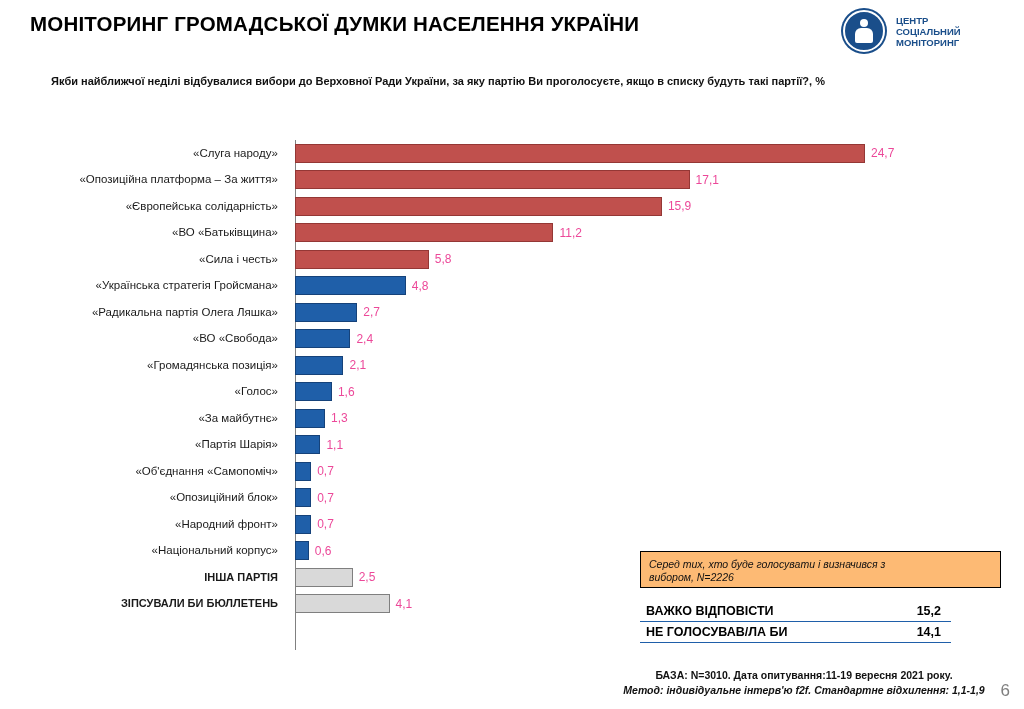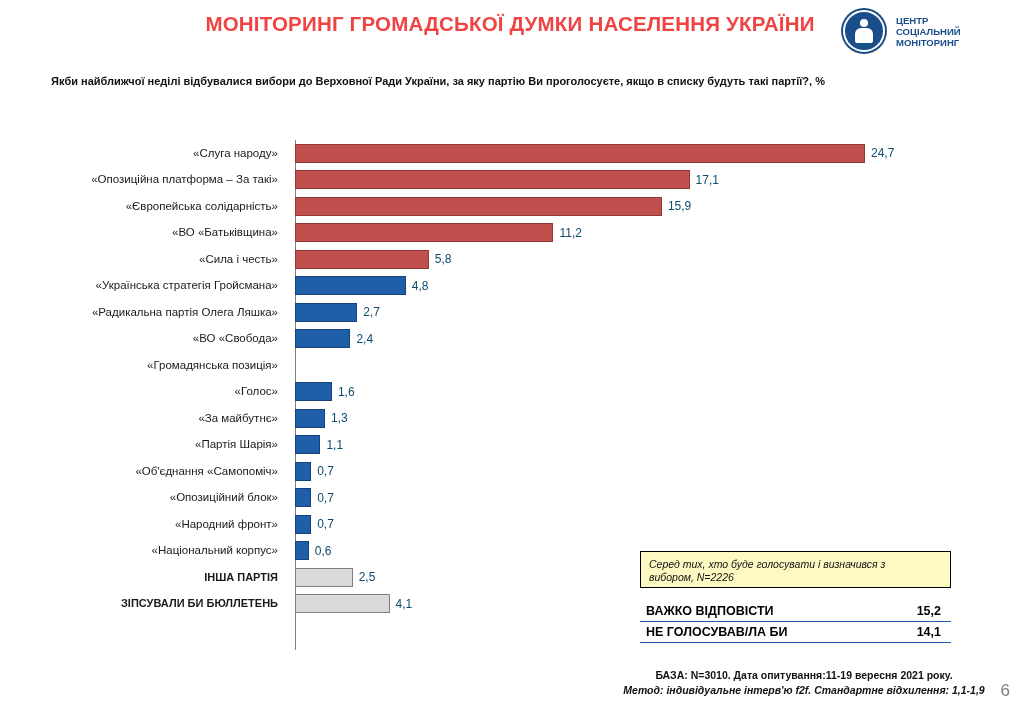--- a/index.html
+++ b/index.html
@@ -17,24 +17,23 @@
   
   .header {
     position: absolute;
     top: 12px; left: 30px;
     width: 960px;
     height: 46px;
   }
   .header-title {
     font-size: 20.5px;
     font-weight: bold;
-    color: #ef4444;
+    color: #000000;
     letter-spacing: 0.2px;
     white-space: nowrap;
-    text-align: center;
   }
   .logo {
     position: absolute;
     top: -4px; right: 4px;
     width: 145px; height: 46px;
     display: flex;
     align-items: center;
   }
   .logo-badge {
     width: 46px; height: 46px;
@@ -122,40 +121,40 @@
   .bar {
     height: 19px;
     border: 1px solid #7f7f7f;
     position: relative;
   }
   .bar.red   { background: #c0504d; border-color: #943735; }
   .bar.blue  { background: #1f5fa9; border-color: #15427a; }
   .bar.grey  { background: #d9d9d9; border-color: #7f7f7f; }
   .bar-value {
     font-size: 12px;
-    color: #0c4a6e;
+    color: #ec4899;
     margin-left: 6px;
     white-space: nowrap;
   }
   .axis-line {
     position: absolute;
     left: 265px;
     top: 0;
     width: 1px;
     height: 100%;
     background: #808080;
   }
 
   
   .note-box {
     position: absolute;
     left: 640px; top: 551px;
-    width: 311px; height: 37px;
+    width: 361px; height: 37px;
     border: 1.5px solid #000;
-    background: #fef9c3;
+    background: #fdba74;
     padding: 6px 8px;
     font-size: 10.5px;
     line-height: 13px;
     font-style: italic;
     color: #111;
   }
 
   .undecided {
     position: absolute;
     left: 640px; top: 601px;
@@ -217,21 +216,21 @@
 <div class="chart" id="chart">
   <div class="axis-line"></div>
 <div class="row">
       <div class="row-label">«Слуга народу»</div>
       <div class="bar-area">
         <div class="bar red" style="width: 570px;"></div>
         <div class="bar-value">24,7</div>
       </div>
     </div>
     <div class="row">
-      <div class="row-label">«Опозиційна платформа  – За такі»</div>
+      <div class="row-label">«Опозиційна платформа  – За життя»</div>
       <div class="bar-area">
         <div class="bar red" style="width: 394.615px;"></div>
         <div class="bar-value">17,1</div>
       </div>
     </div>
     <div class="row">
       <div class="row-label">«Європейська солідарність»</div>
       <div class="bar-area">
         <div class="bar red" style="width: 366.923px;"></div>
         <div class="bar-value">15,9</div>
@@ -267,20 +266,24 @@
     </div>
     <div class="row">
       <div class="row-label">«ВО «Свобода»</div>
       <div class="bar-area">
         <div class="bar blue" style="width: 55.3846px;"></div>
         <div class="bar-value">2,4</div>
       </div>
     </div>
     <div class="row">
       <div class="row-label">«Громадянська позиція»</div>
+      <div class="bar-area">
+        <div class="bar blue" style="width: 48.4615px;"></div>
+        <div class="bar-value">2,1</div>
+      </div>
     </div>
     <div class="row">
       <div class="row-label">«Голос»</div>
       <div class="bar-area">
         <div class="bar blue" style="width: 36.9231px;"></div>
         <div class="bar-value">1,6</div>
       </div>
     </div>
     <div class="row">
       <div class="row-label">«За майбутнє»</div>

